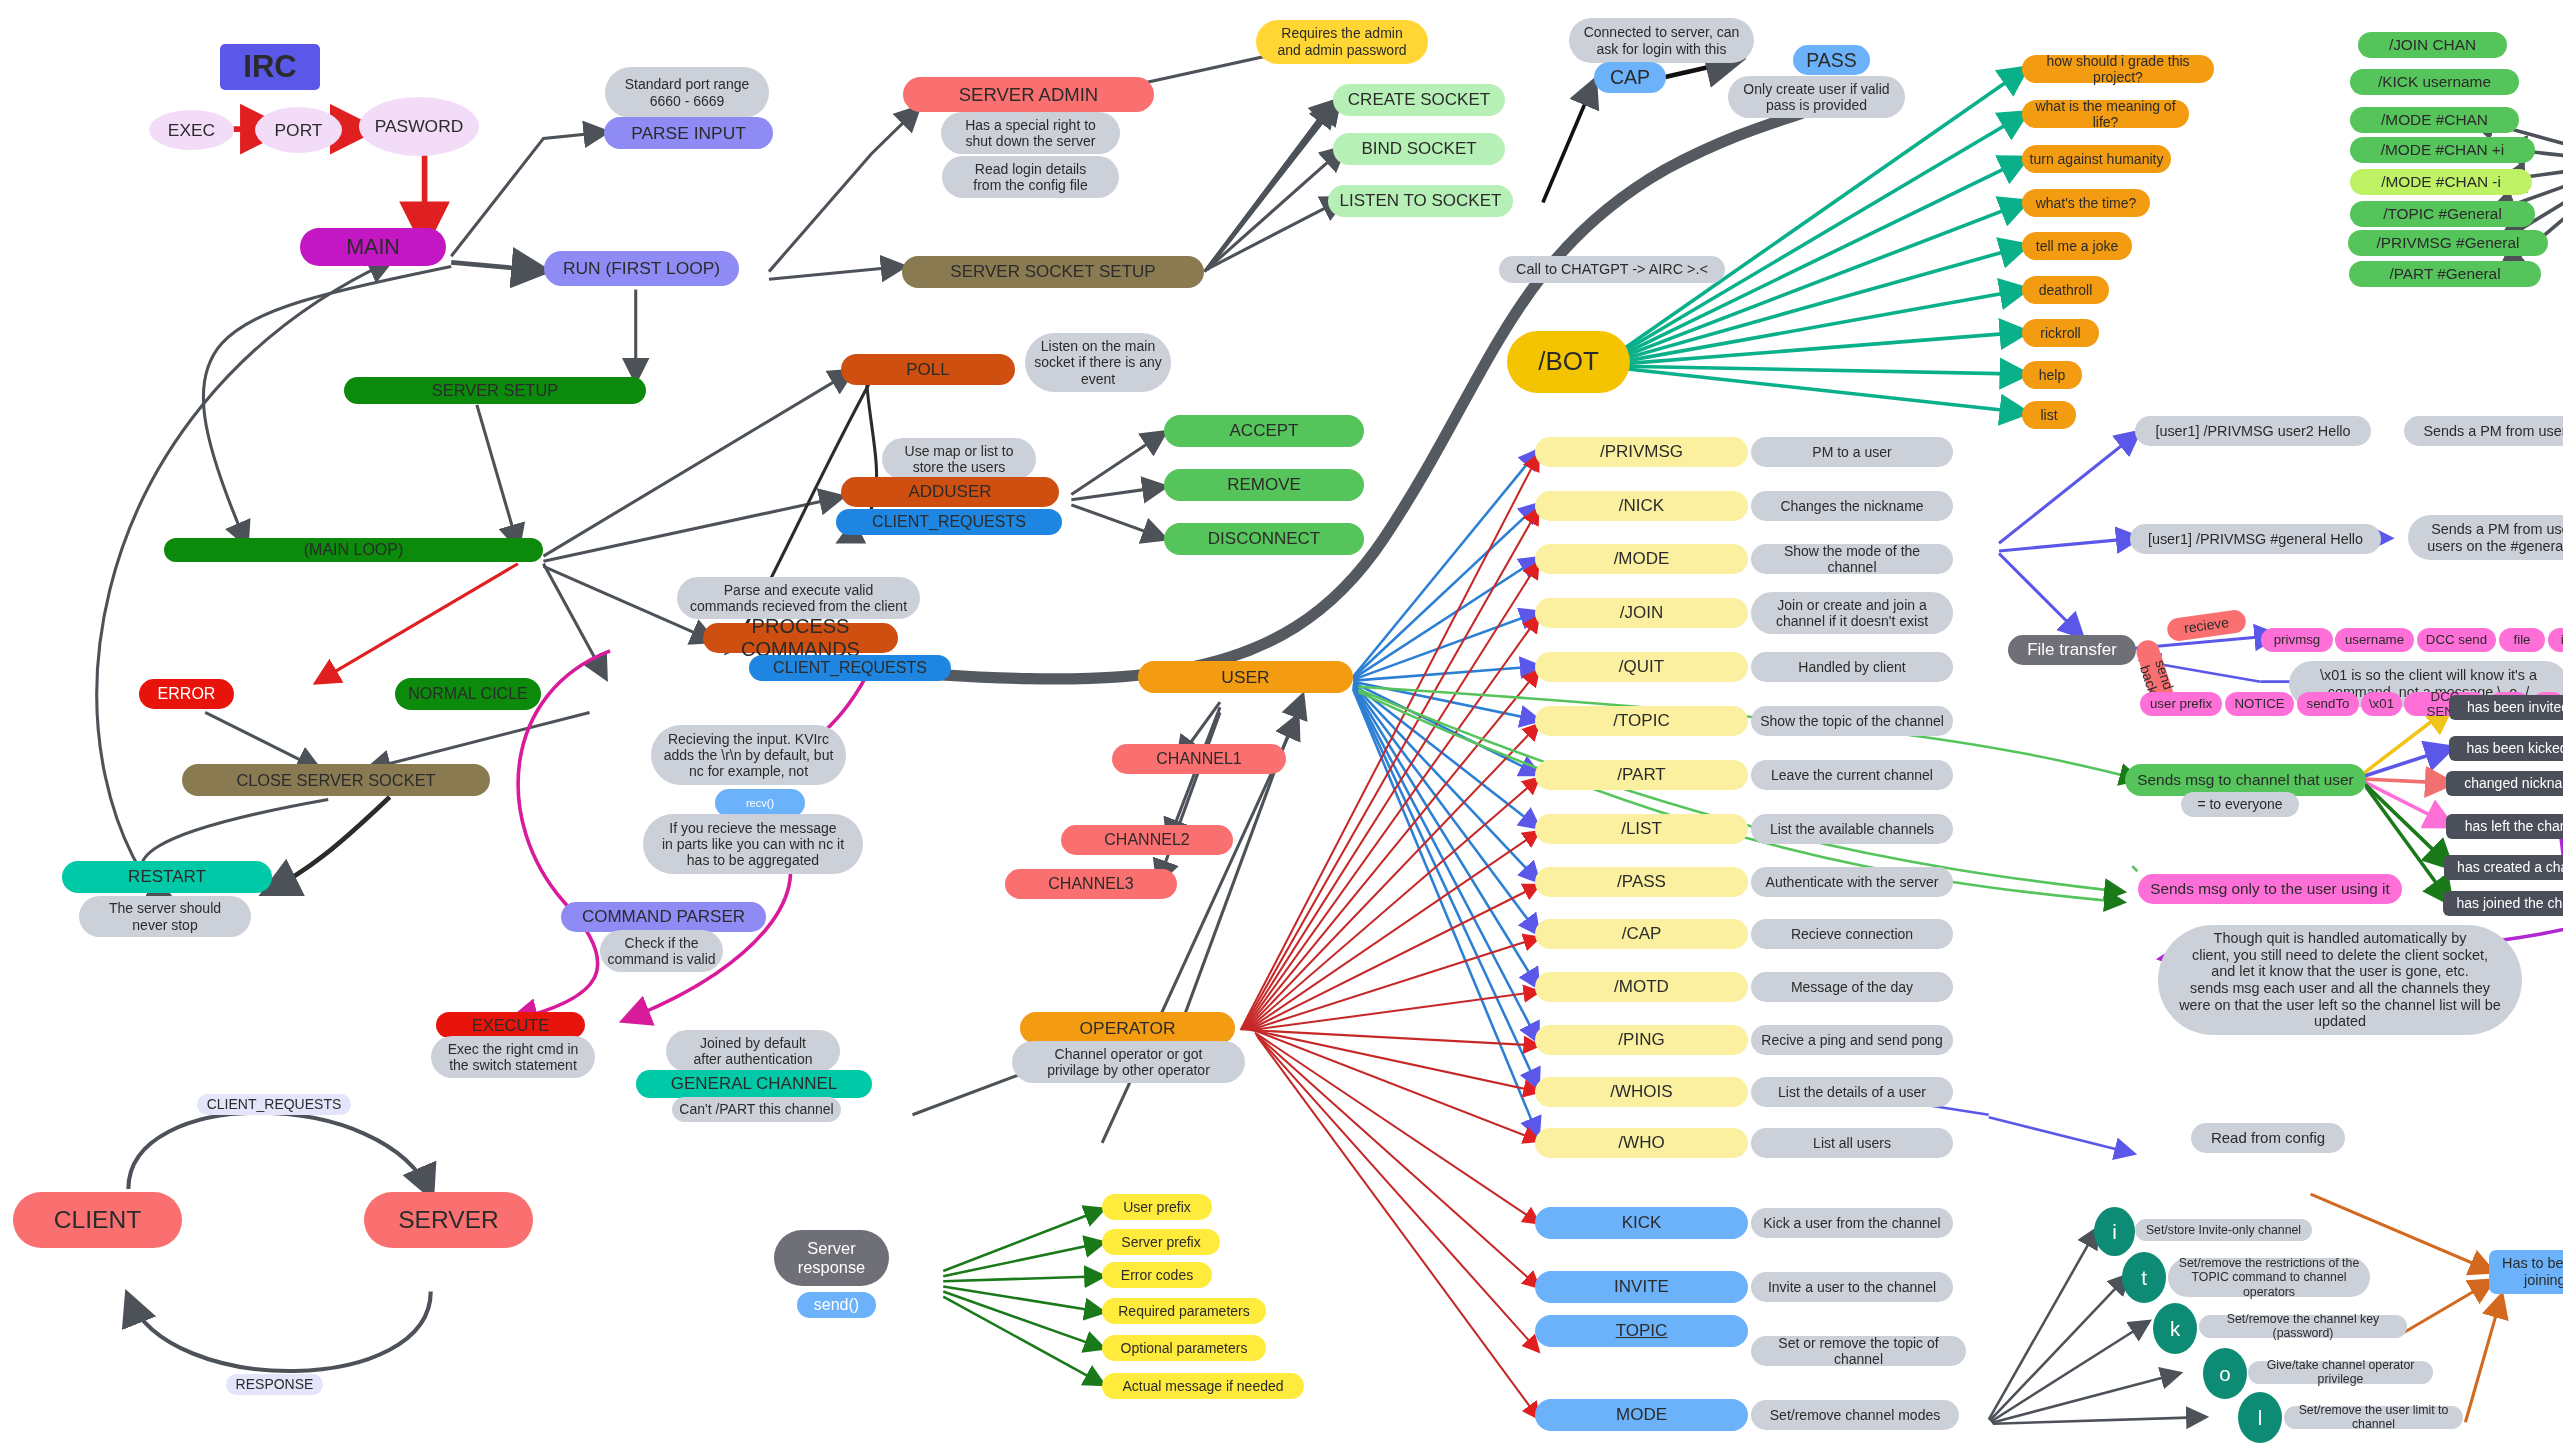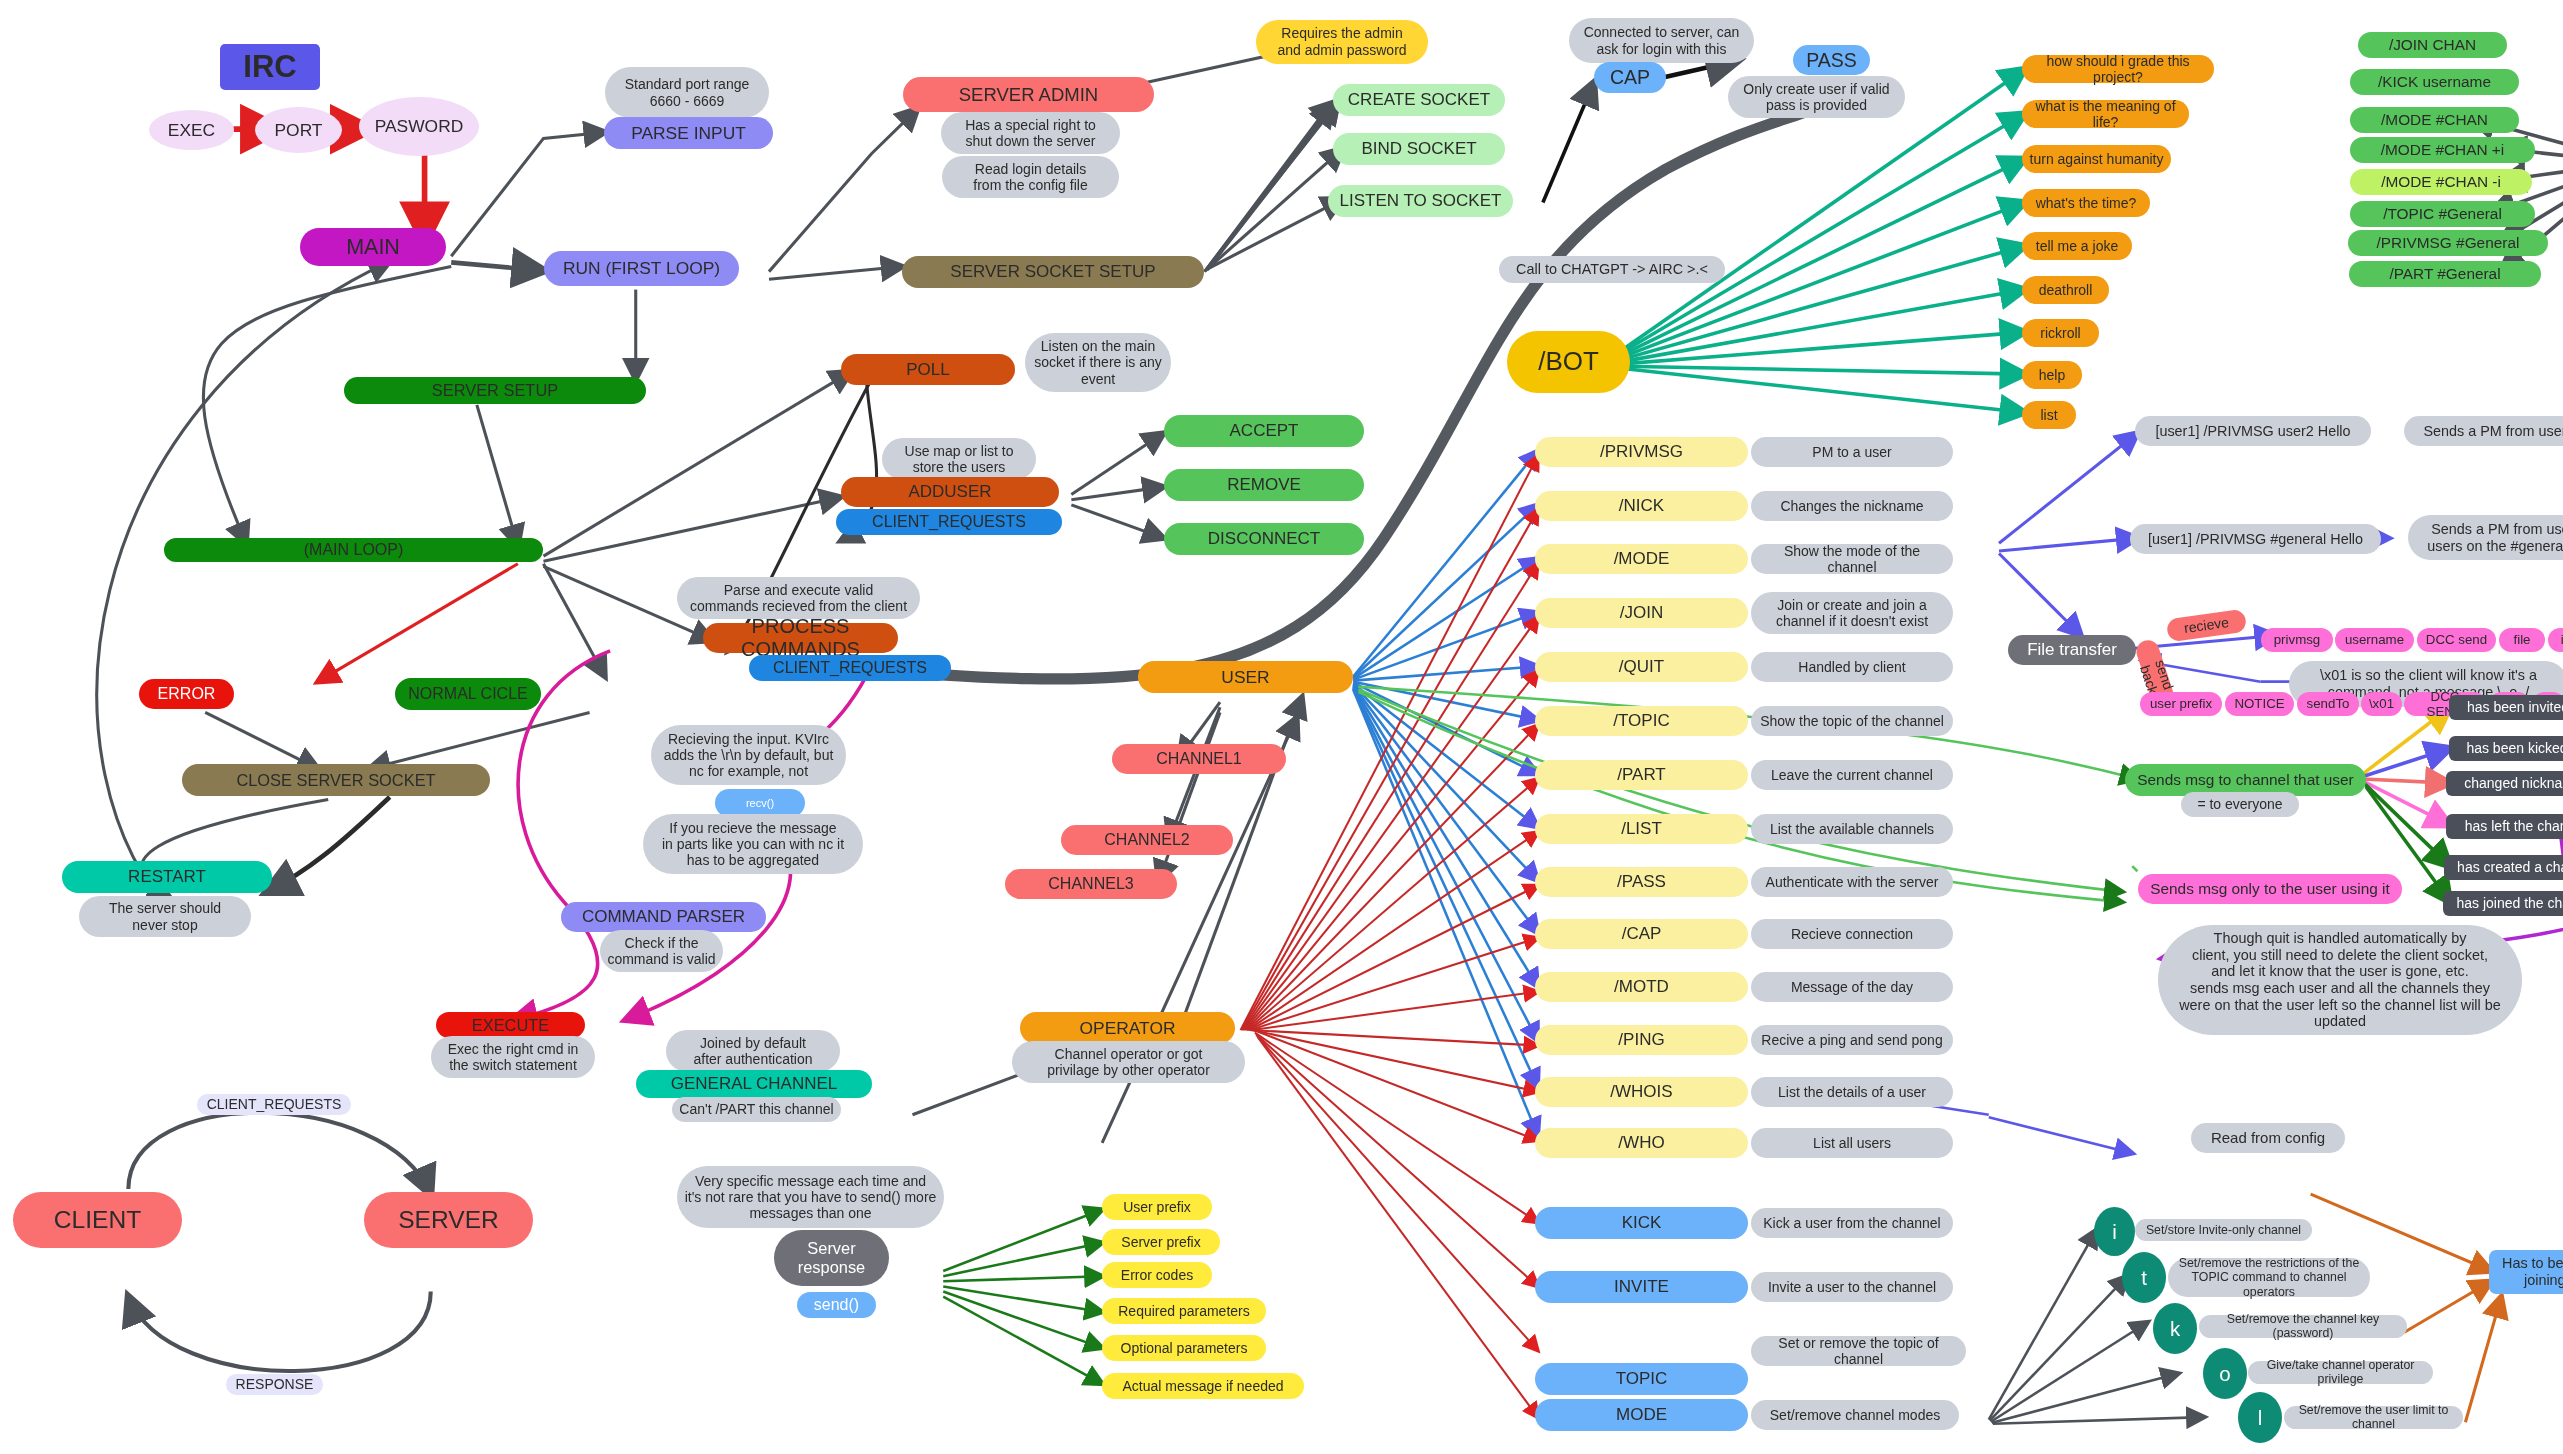--- a/index.html
+++ b/index.html
@@ -318,23 +318,20 @@
 <div class="node note" style="left:666px;top:1030px;width:174px;height:42px;font-size:14px;">Joined by default
 after authentication</div>
 <div class="node" style="left:636px;top:1070px;width:236px;height:28px;background:#00c9a7;font-size:17px;">GENERAL CHANNEL</div>
 <div class="node note" style="left:672px;top:1097px;width:169px;height:24.6px;font-size:14px;">Can't /PART this channel</div>
 
 <div class="node" style="left:13px;top:1192px;width:169px;height:56px;background:#fa7070;font-size:24.6px;">CLIENT</div>
 <div class="node" style="left:364px;top:1192px;width:169px;height:56px;background:#fa7070;font-size:24.6px;">SERVER</div>
 <div class="node" style="left:197px;top:1094px;width:154px;height:20.5px;background:#e4e4fb;font-size:14px;">CLIENT_REQUESTS</div>
 <div class="node" style="left:226px;top:1374px;width:97px;height:20.5px;background:#e4e4fb;font-size:14px;">RESPONSE</div>
 
-<div class="node note" style="left:677px;top:1166px;width:267px;height:62px;font-size:14px;">Very specific message each time and
-it's not rare that you have to send() more
-messages than one</div>
 <div class="node" style="left:774px;top:1230px;width:115px;height:56px;background:#6f6f78;color:#ffffff;font-size:16.4px;">Server
 response</div>
 <div class="node" style="left:797px;top:1292px;width:79px;height:26px;background:#6cb2fa;color:#ffffff;font-size:16px;">send()</div>
 <div class="node" style="left:1102px;top:1194px;width:110px;height:26px;background:#ffeb3b;font-size:14px;">User prefix</div>
 <div class="node" style="left:1102px;top:1229px;width:118px;height:26px;background:#ffeb3b;font-size:14px;">Server prefix</div>
 <div class="node" style="left:1102px;top:1262px;width:110px;height:26px;background:#ffeb3b;font-size:14px;">Error codes</div>
 <div class="node" style="left:1102px;top:1298px;width:164px;height:26px;background:#ffeb3b;font-size:14px;">Required parameters</div>
 <div class="node" style="left:1102px;top:1335px;width:164px;height:26px;background:#ffeb3b;font-size:14px;">Optional parameters</div>
 <div class="node" style="left:1102px;top:1373px;width:202px;height:26px;background:#ffeb3b;font-size:14px;">Actual message if needed</div>
 
@@ -376,21 +373,21 @@
 <div class="node note" style="left:1751px;top:1025px;width:202px;height:30px;font-size:14px;">Recive a ping and send pong</div>
 <div class="node" style="left:1535px;top:1077px;width:213px;height:30px;background:#faf0a0;font-size:17px;">/WHOIS</div>
 <div class="node note" style="left:1751px;top:1077px;width:202px;height:30px;font-size:14px;">List the details of a user</div>
 <div class="node" style="left:1535px;top:1128px;width:213px;height:30px;background:#faf0a0;font-size:17px;">/WHO</div>
 <div class="node note" style="left:1751px;top:1128px;width:202px;height:30px;font-size:14px;">List all users</div>
 
 <div class="node" style="left:1535px;top:1207px;width:213px;height:32px;background:#6cb2fa;font-size:17px;">KICK</div>
 <div class="node note" style="left:1751px;top:1208px;width:202px;height:30px;font-size:14px;">Kick a user from the channel</div>
 <div class="node" style="left:1535px;top:1271px;width:213px;height:32px;background:#6cb2fa;font-size:17px;">INVITE</div>
 <div class="node note" style="left:1751px;top:1272px;width:202px;height:30px;font-size:14px;">Invite a user to the channel</div>
-<div class="node" style="left:1535px;top:1363px;width:213px;height:32px;background:#6cb2fa;font-size:17px;">TOPIC</div>
+<div class="node" style="left:1535px;top:1315px;width:213px;height:32px;background:#6cb2fa;font-size:17px;text-decoration:underline;">TOPIC</div>
 <div class="node note" style="left:1751px;top:1336px;width:215px;height:30px;font-size:14px;">Set or remove the topic of channel</div>
 <div class="node" style="left:1535px;top:1399px;width:213px;height:32px;background:#6cb2fa;font-size:17px;">MODE</div>
 <div class="node note" style="left:1751px;top:1400px;width:208px;height:30px;font-size:14px;">Set/remove channel modes</div>
 
 <div class="node" style="left:2358px;top:32px;width:149px;height:26px;background:#55c45b;font-size:15.4px;">/JOIN CHAN</div>
 <div class="node" style="left:2350px;top:69px;width:169px;height:26px;background:#55c45b;font-size:15.4px;">/KICK username</div>
 <div class="node" style="left:2350px;top:107px;width:169px;height:26px;background:#55c45b;font-size:15.4px;">/MODE #CHAN</div>
 <div class="node" style="left:2350px;top:137px;width:185px;height:26px;background:#55c45b;font-size:15.4px;">/MODE #CHAN +i</div>
 <div class="node" style="left:2350px;top:169px;width:182px;height:26px;background:#bef264;font-size:15.4px;">/MODE #CHAN -i</div>
 <div class="node" style="left:2350px;top:201px;width:185px;height:26px;background:#55c45b;font-size:15.4px;">/TOPIC #General</div>

